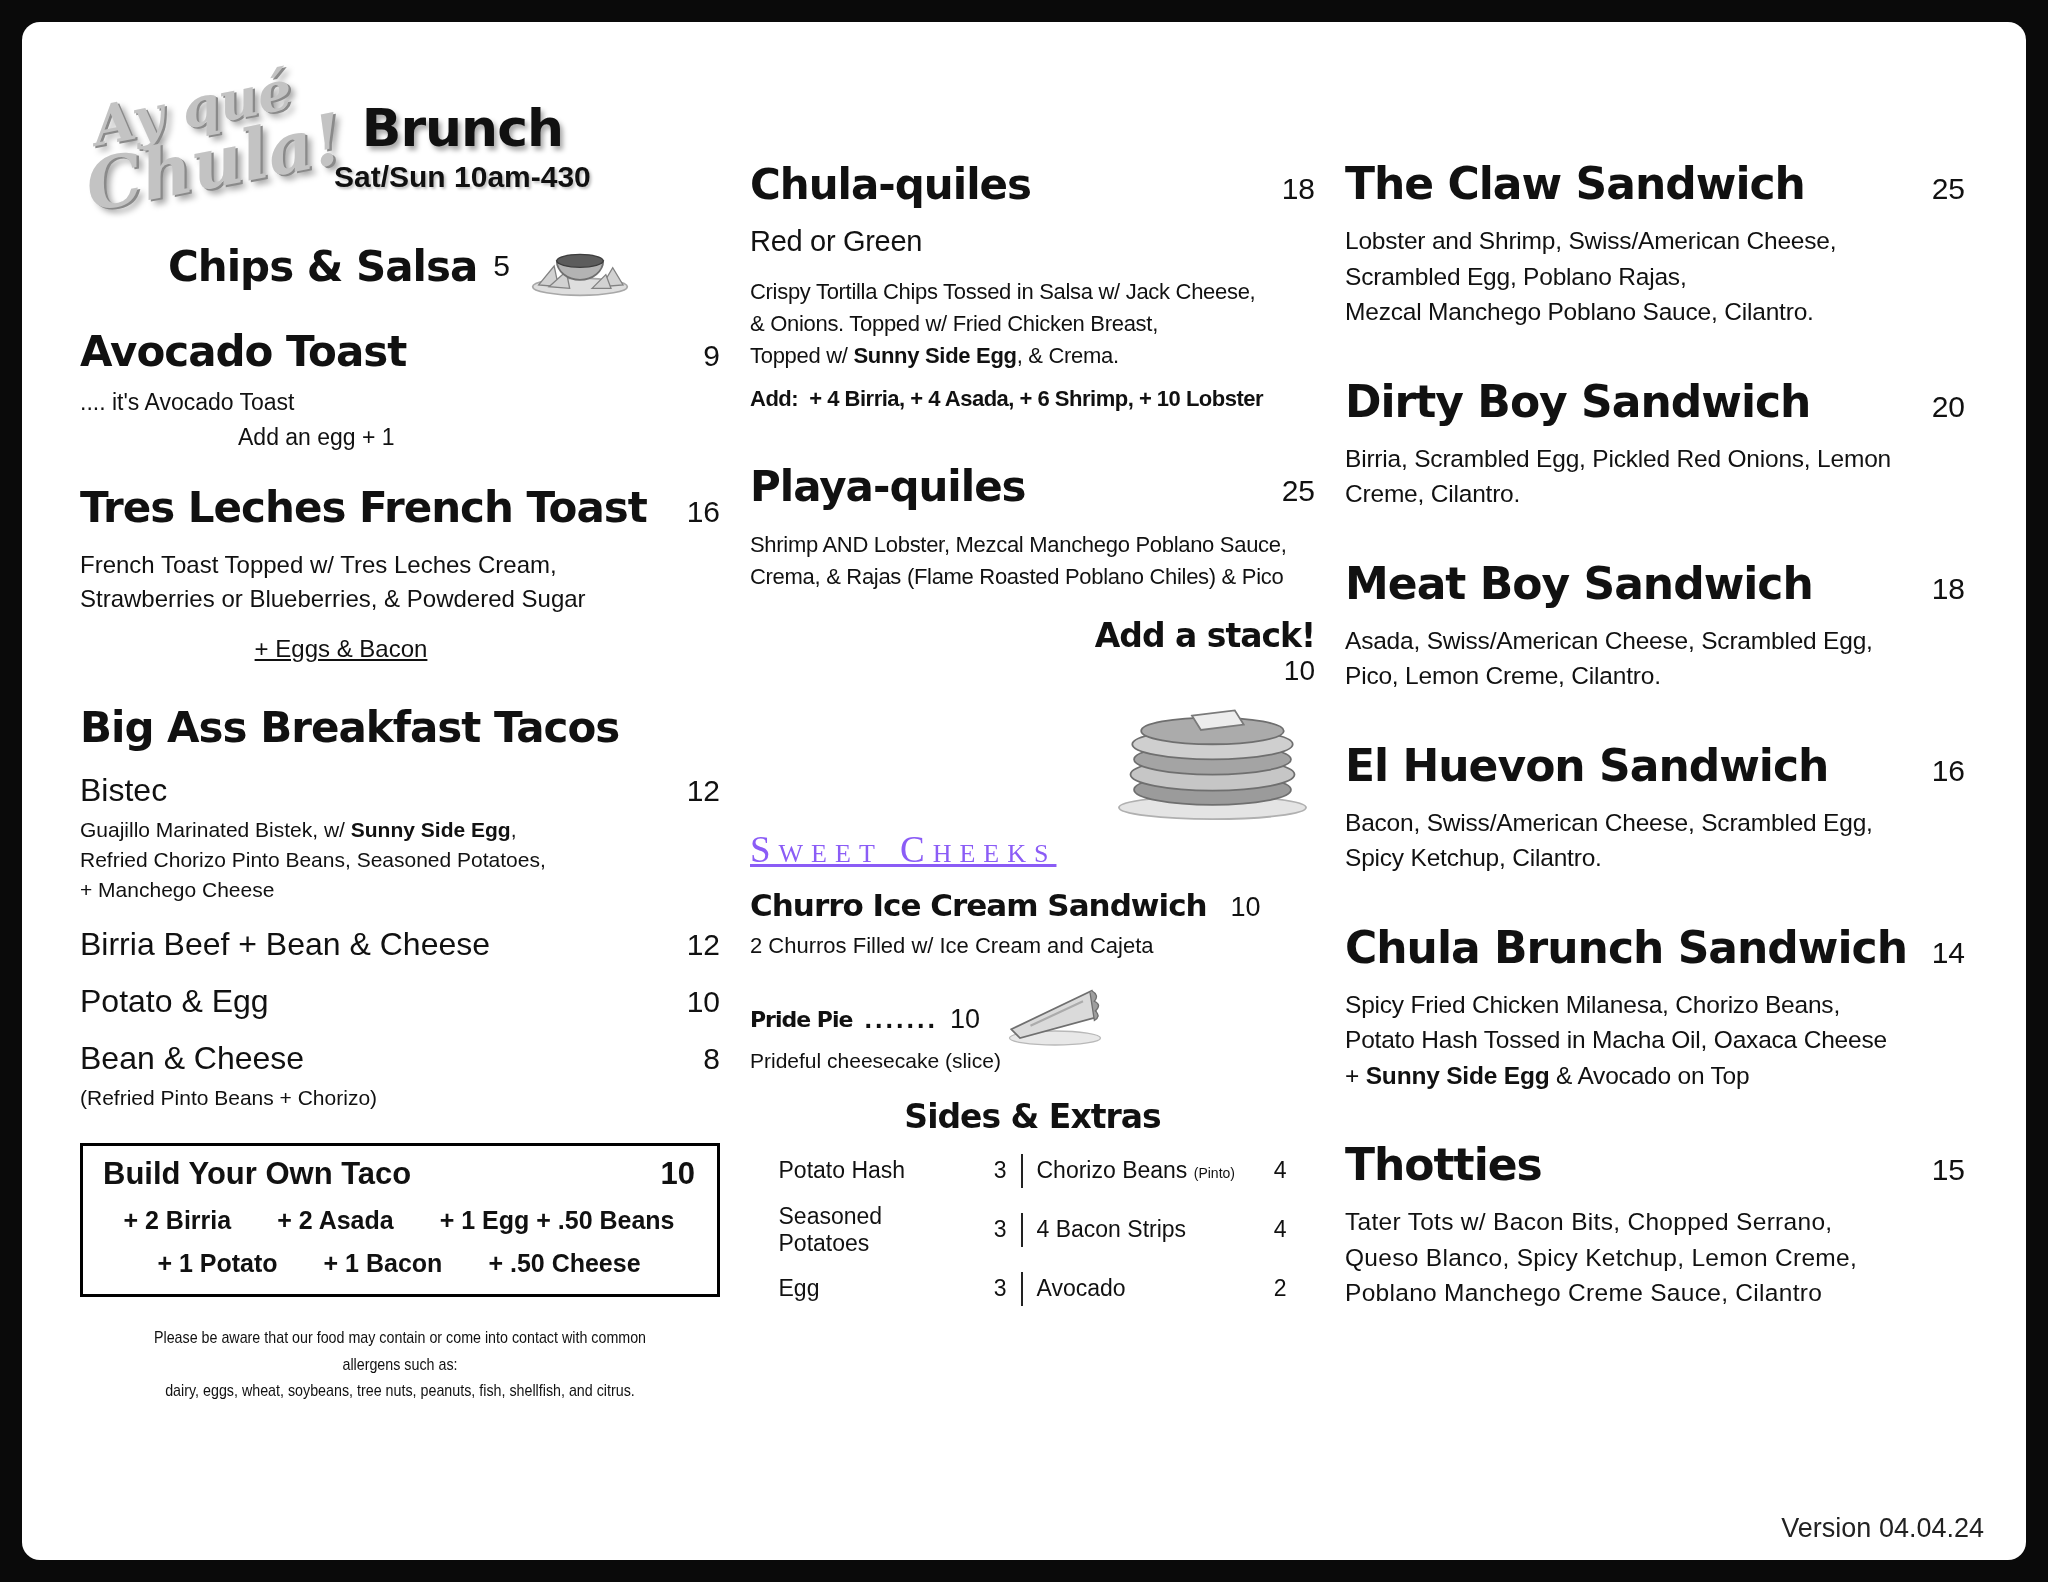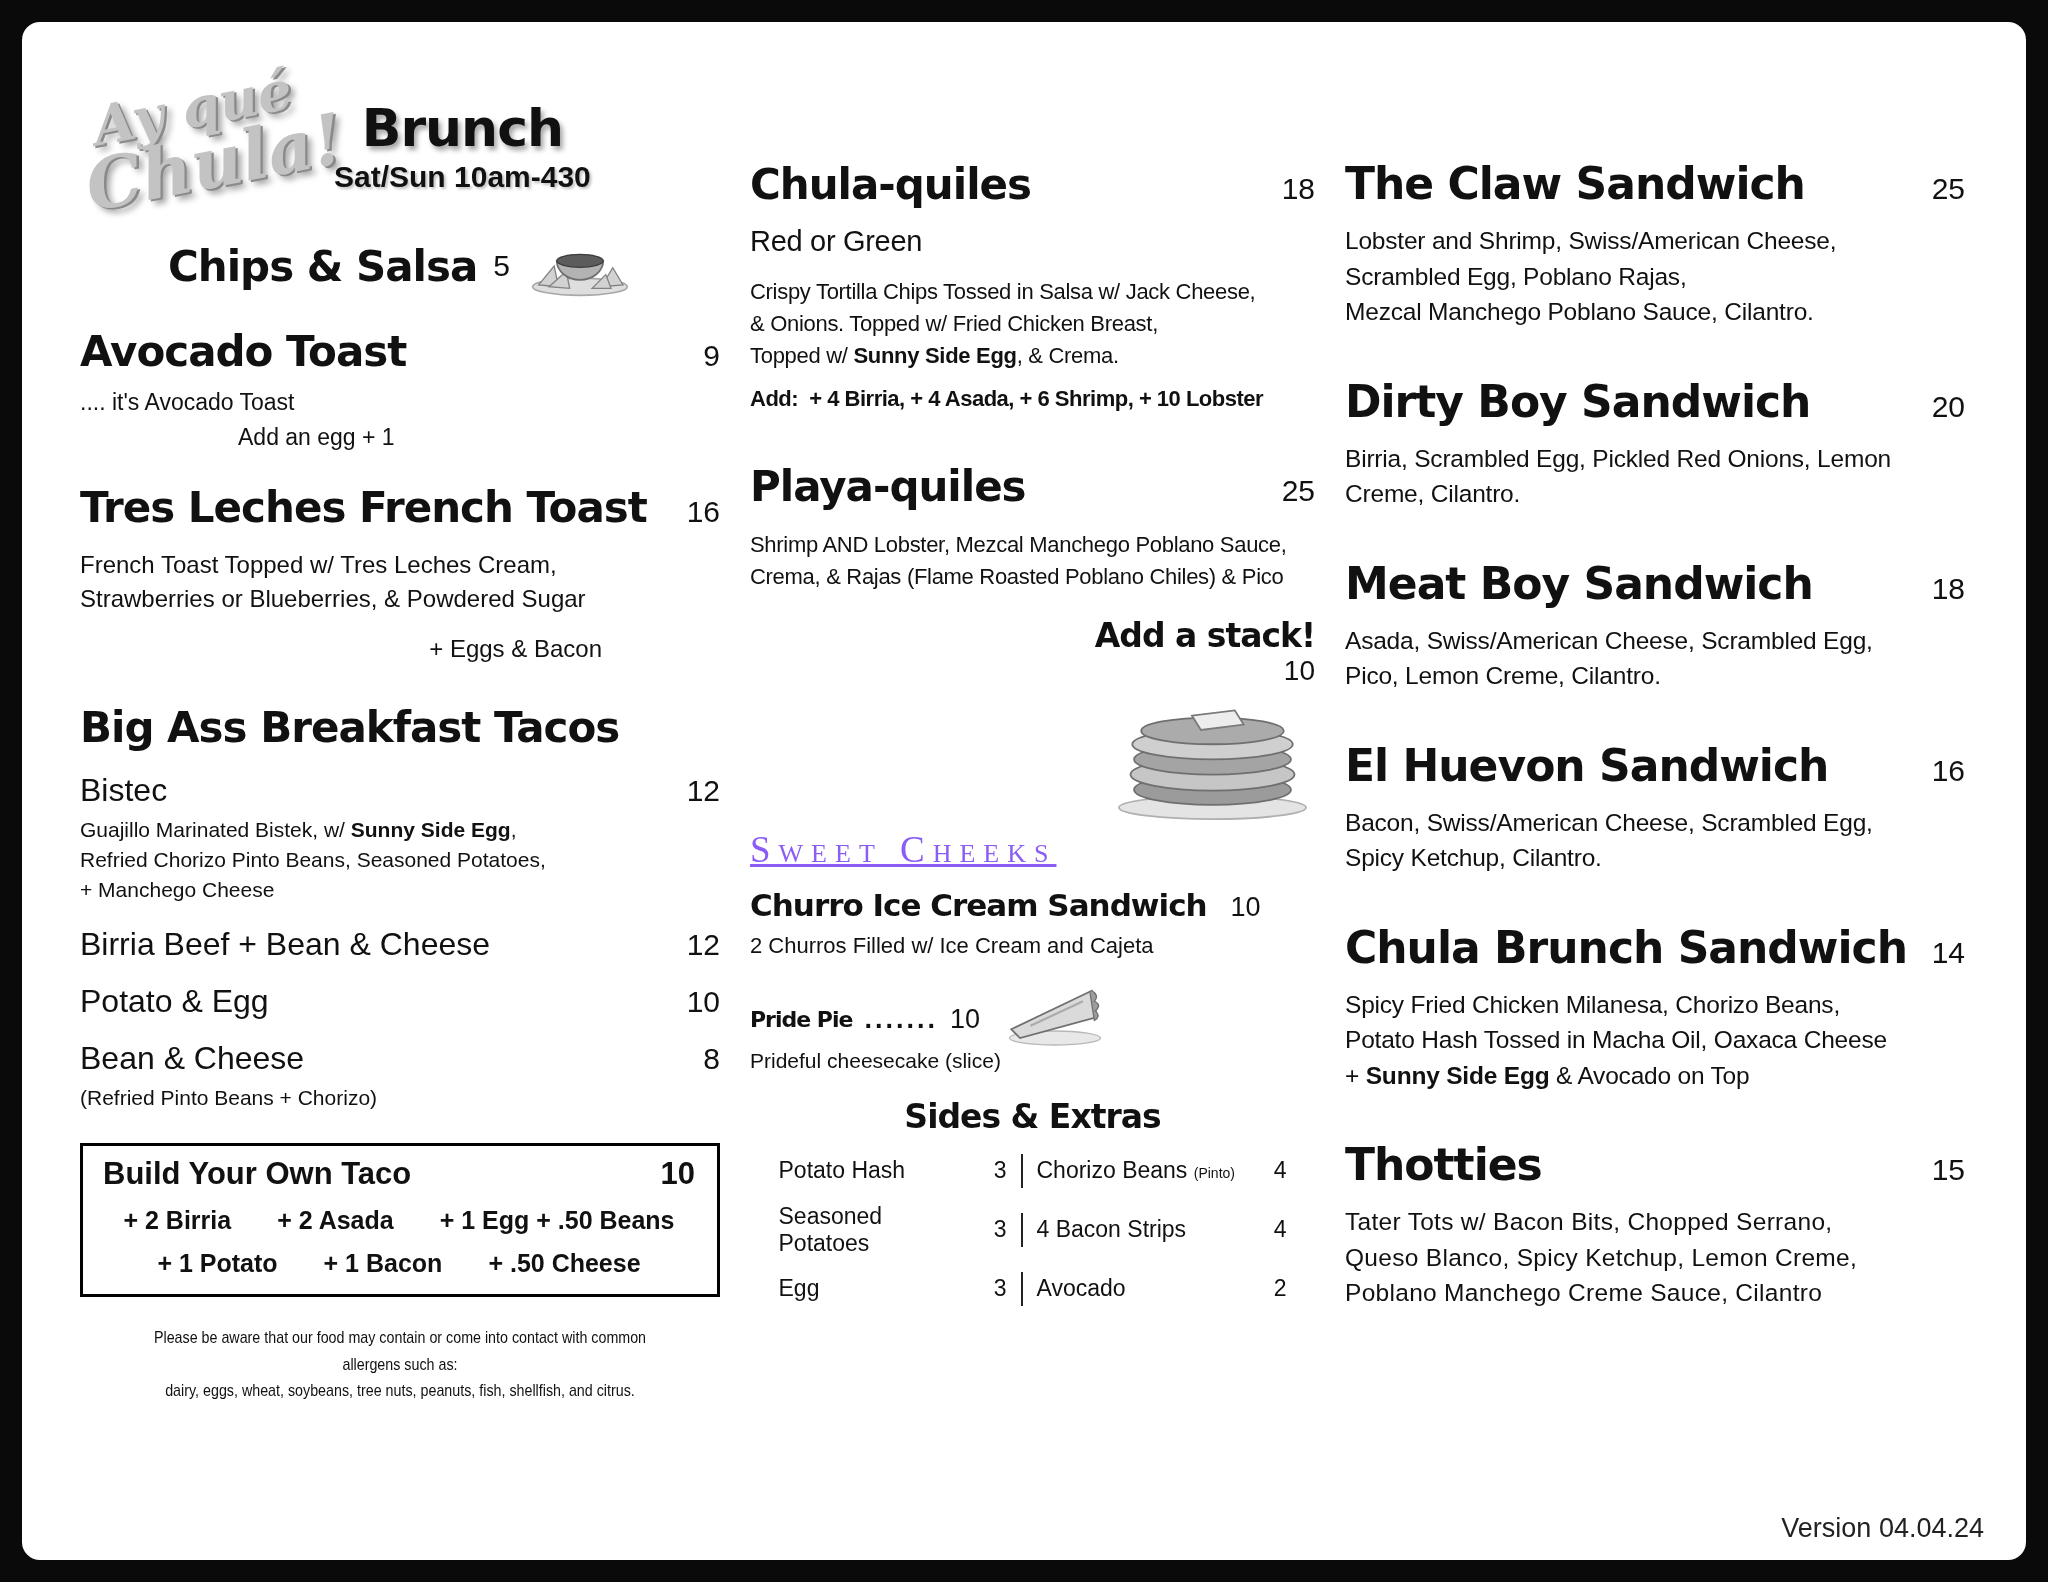--- a/index.html
+++ b/index.html
@@ -38,21 +38,21 @@
   .logo-l2 { font-size: 70px; margin-top: -16px; }
   .title-block { margin-left: 2px; margin-top: 50px; text-align: center; }
   .page-title { font-size: 52px; font-weight: 800; font-family: "DejaVu Sans", sans-serif; letter-spacing: -1px; text-shadow: 3px 4px 5px rgba(0,0,0,0.35); }
   .hours { font-size: 30px; font-weight: 700; margin-top: 2px; text-shadow: 2px 2px 3px rgba(0,0,0,0.25); }
 
   .chips-row { display: flex; align-items: center; gap: 18px; margin-top: 30px; justify-content: center; }
   .chips-row .price { margin-left: -2px; }
 
   .menu-item { margin-top: 30px; }
   .addon-indent { margin-left: 158px; margin-top: 2px; }
-  .addon-right { text-align: right; padding-right: 118px; margin-top: 2px; }
+  .addon-right { text-align: center; padding-right: 118px; margin-top: 2px; text-decoration: underline; }
   .desc-lg { font-size: 24px; margin-top: 16px; }
   .section-head { margin-top: 36px; }
 
   .taco-item { margin-top: 20px; }
   .taco-name { font-size: 32px; }
   .desc-sm { font-size: 21px; line-height: 1.45; margin-top: 6px; white-space: pre-line; }
 
   .byo-box { border: 3.5px solid #000; margin-top: 30px; padding: 10px 22px 16px 20px; }
   .byo-head { display: flex; justify-content: space-between; align-items: baseline; font-size: 31px; font-weight: 700; }
   .byo-row { display: flex; justify-content: center; gap: 46px; font-size: 25px; font-weight: 700; margin-top: 14px; }

